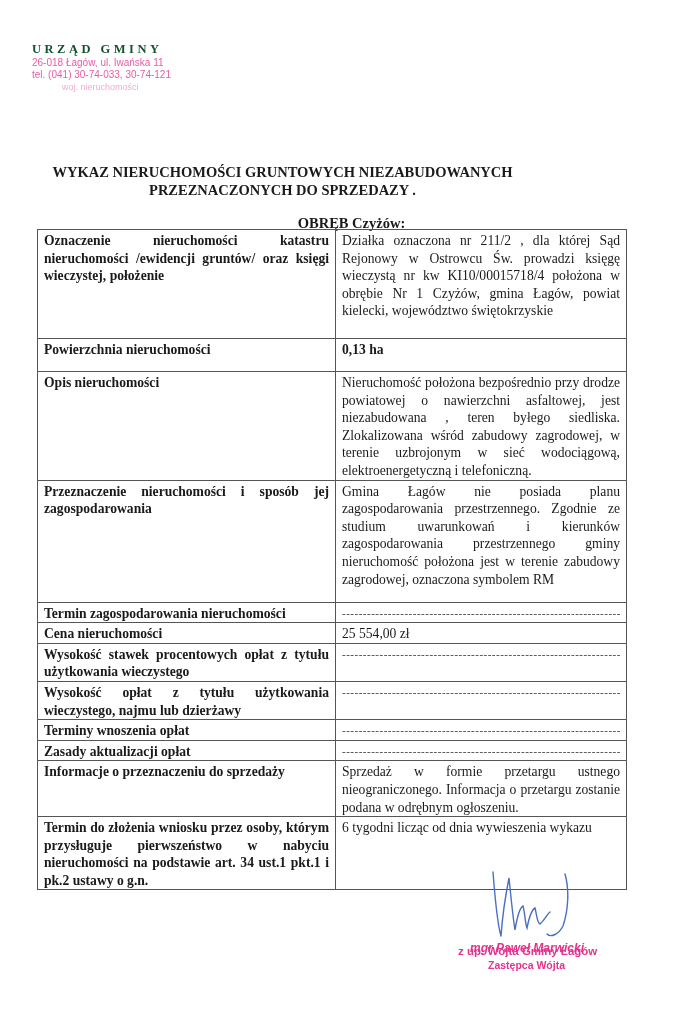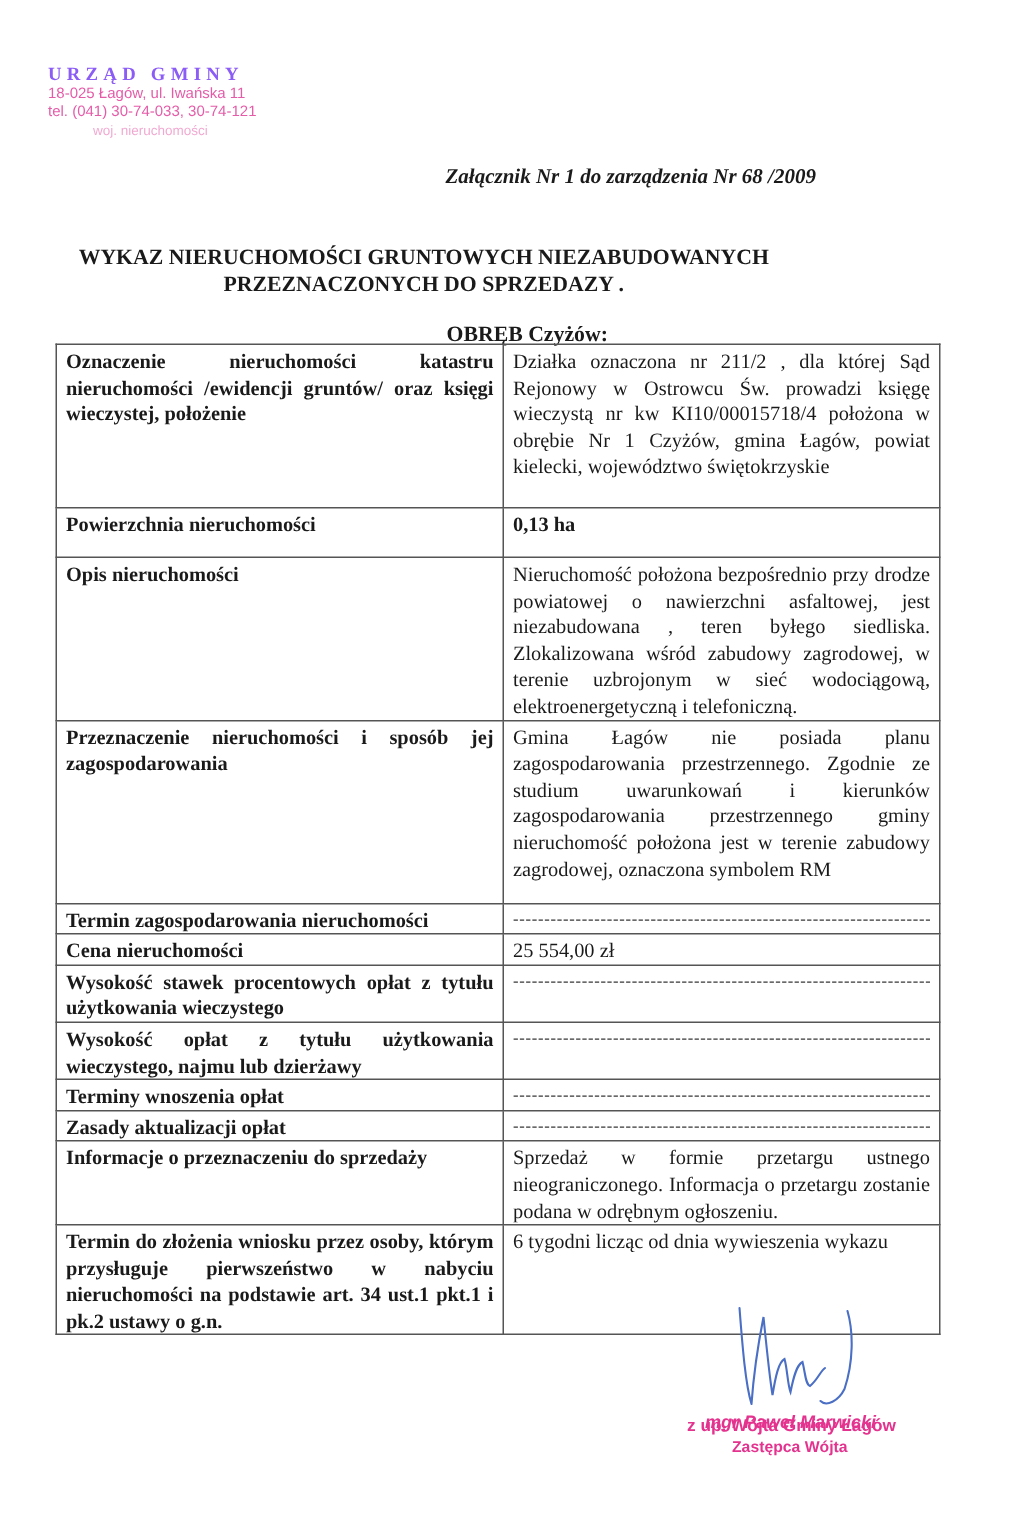--- a/index.html
+++ b/index.html
@@ -1,20 +1,20 @@
 <!DOCTYPE html>
 <html><head>
 <meta charset="utf-8">
 <style>
   html, body { margin:0; padding:0; background:#ffffff; }
   body { width:679px; height:1024px; position:relative; overflow:hidden;
          font-family:"Liberation Serif", "DejaVu Serif", serif; color:#1a1a1a; }
   .stamp { position:absolute; left:32px; top:42px; width:210px; color:#e0409a;
            font-family:"Liberation Sans", "DejaVu Sans", sans-serif; }
-  .stamp .s-title { font-family:"Liberation Serif", serif; font-weight:bold; font-size:12.5px; letter-spacing:3.5px; color:#8b5cf6; }
+  .stamp .s-title { font-family:"Liberation Serif", serif; font-weight:bold; font-size:12.5px; letter-spacing:3.5px; color:#14532d; }
   .stamp .s-line { font-size:10px; line-height:12px; white-space:nowrap; opacity:0.85; }
   .stamp .s-line.faint { opacity:0.45; padding-left:30px; font-size:9px; }
   .annex { position:absolute; left:297px; top:110px; font-style:italic; font-weight:bold; font-size:14px; line-height:17px; }
   .title { position:absolute; left:0; width:565px; top:163px; text-align:center; font-weight:bold; font-size:14.5px; line-height:18px; }
   .obreb { position:absolute; left:12px; width:679px; top:215px; text-align:center; font-weight:bold; font-size:14.5px; }
   table.wykaz { position:absolute; left:37px; top:229px; width:590px; border-collapse:collapse; table-layout:fixed; }
   table.wykaz td { border:1.4px solid #555; vertical-align:top; padding:2px 6px 0 6px; font-size:13.6px; line-height:17.6px; }
   table.wykaz td.lbl { width:285px; font-weight:bold; text-align:justify; text-align-last:left; }
   table.wykaz td.val { text-align:justify; text-align-last:left; }
   table.wykaz td.val.bold { font-weight:bold; }
@@ -23,27 +23,26 @@
   .sign .line1 { font-size:11.5px; font-weight:bold; position:absolute; left:8px; top:0; white-space:nowrap;margin-top:40px; }
   .sign .line2 { font-size:12px; font-style:italic; font-weight:bold; position:absolute; left:20px; top:36px; white-space:nowrap; }
   .sign .line3 { font-size:10.5px; font-weight:bold; position:absolute; left:38px; top:54px; white-space:nowrap; }
   .signature { position:absolute; left:485px; top:868px; width:100px; height:80px; }
 </style>
 </head>
 <body>
 
 <div class="stamp">
   <div class="s-title">URZĄD GMINY</div>
-  <div class="s-line">18-025 Łagów, ul. Iwańska 11</div>
+  <div class="s-line">26-018 Łagów, ul. Iwańska 11</div>
   <div class="s-line">tel. (041) 30-74-033, 30-74-121</div>
   <div class="s-line faint">woj. nieruchomości</div>
 </div>
 
 <div class="annex">
-  <div>Załącznik Nr 1 do zarządzenia Nr 68  /2009</div>
 </div>
 
 <div class="title">
   <div>WYKAZ  NIERUCHOMOŚCI  GRUNTOWYCH  NIEZABUDOWANYCH</div>
   <div>PRZEZNACZONYCH  DO SPRZEDAZY .</div>
 </div>
 
 <div class="obreb">OBRĘB  Czyżów:</div>
 
 <table class="wykaz">

